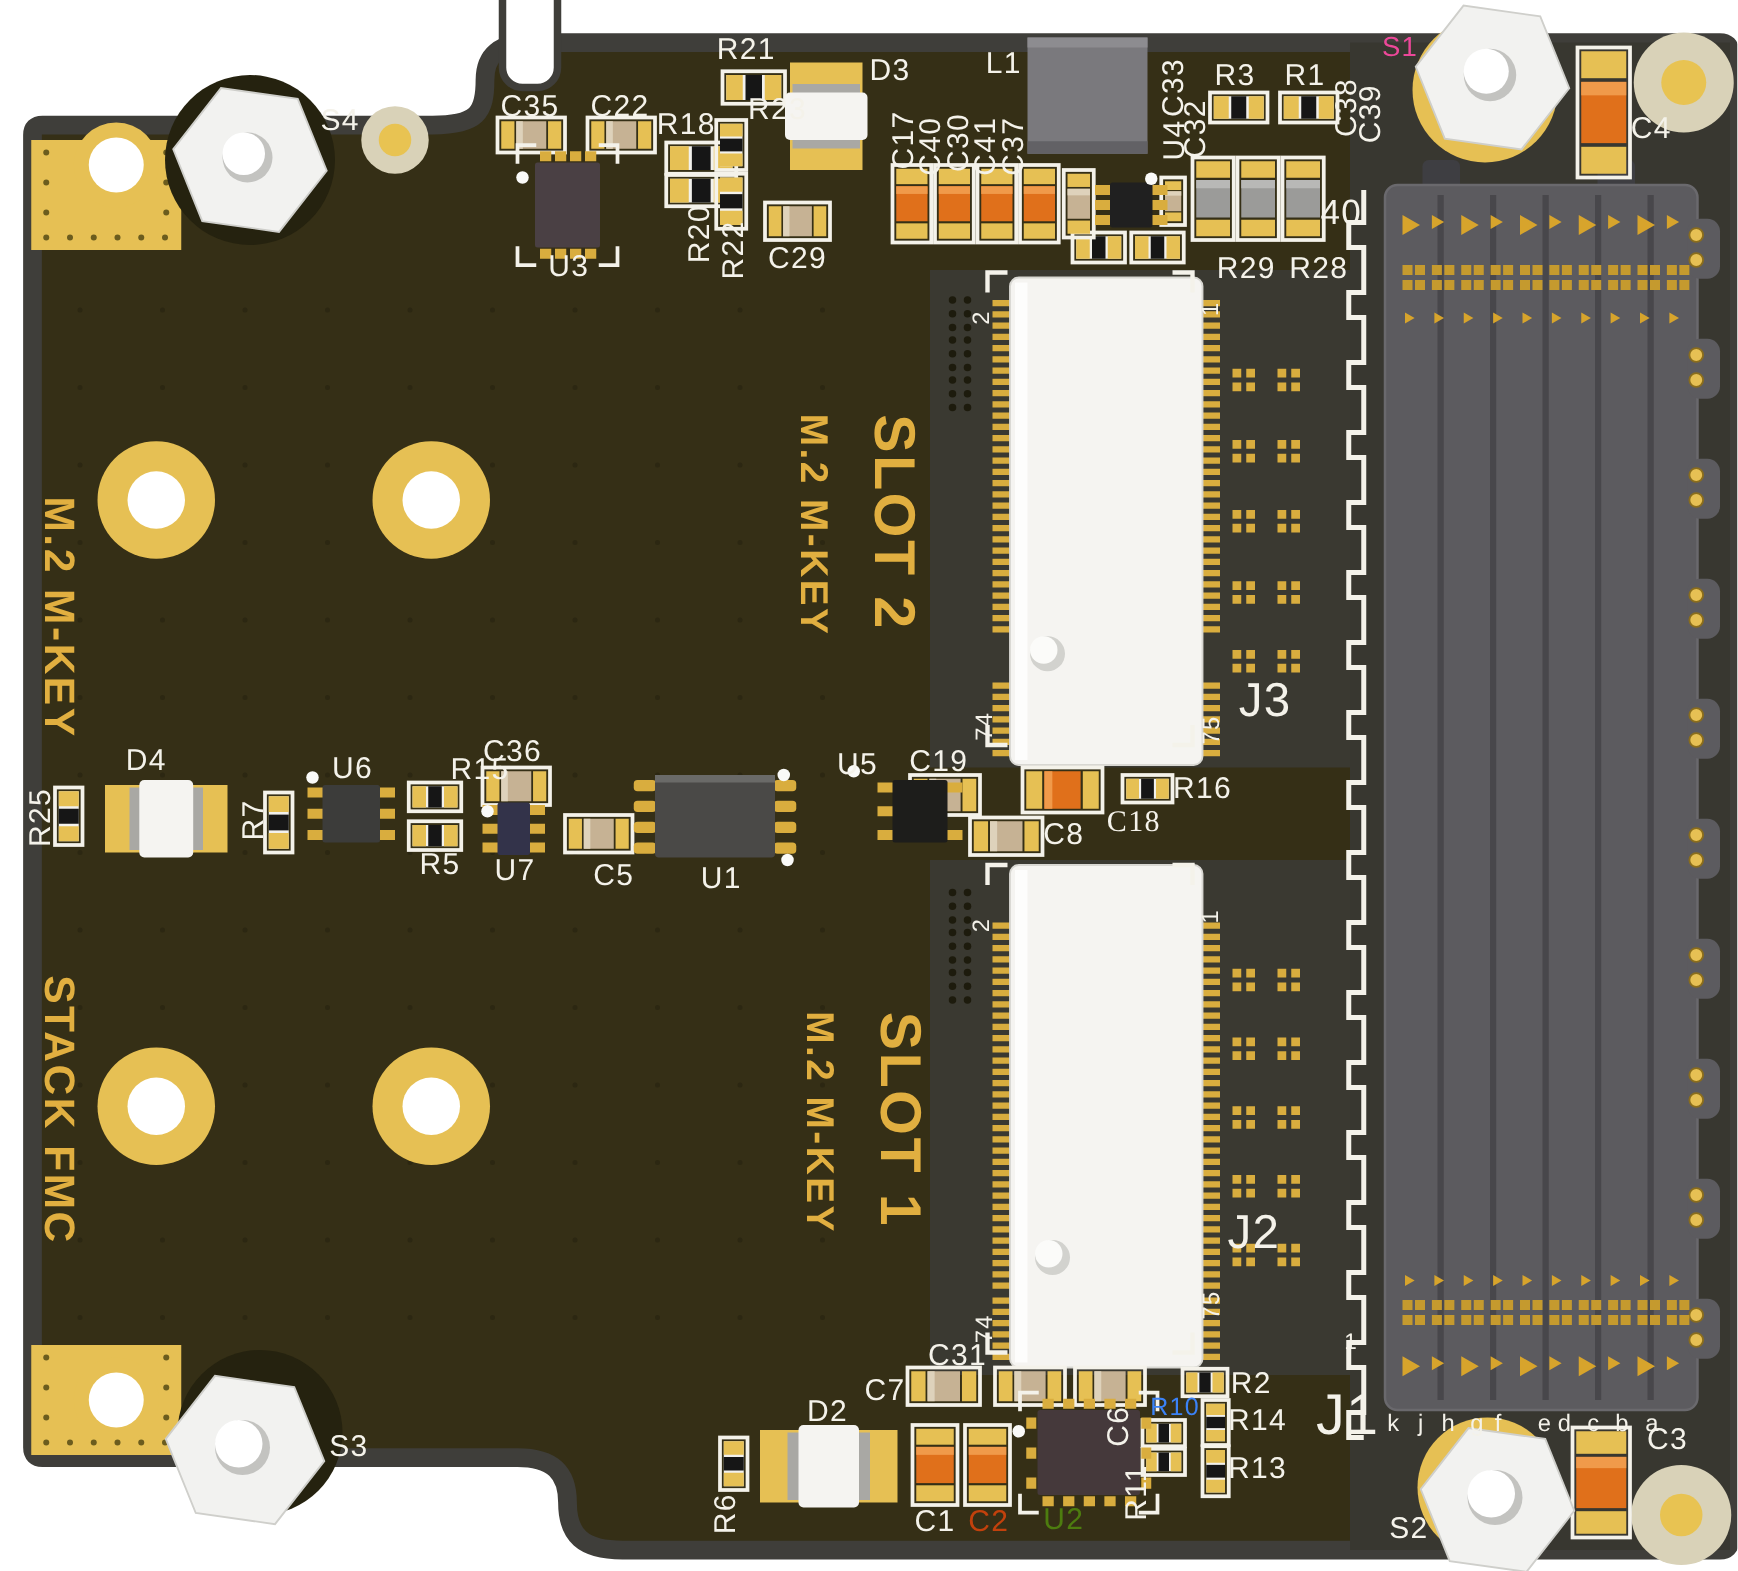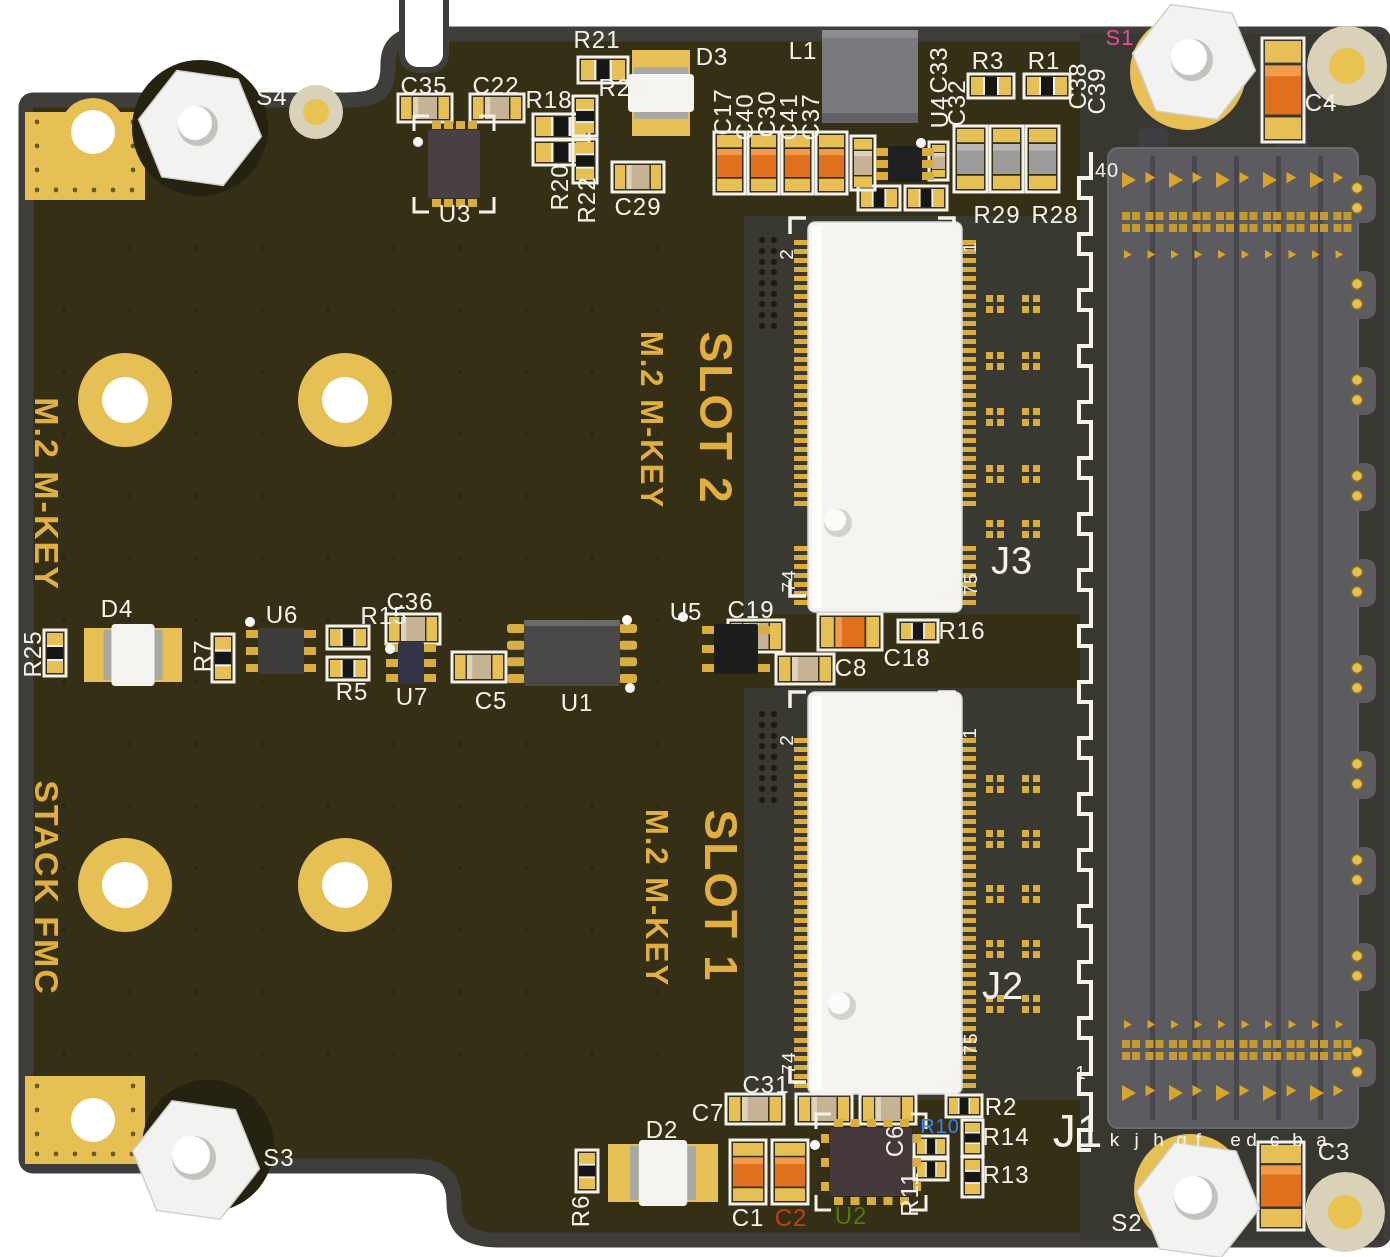--- a/index.html
+++ b/index.html
@@ -1177,39 +1177,39 @@
       <div class="lbl" style="left: 811px; top: 117px; font-size: 24px; color: rgb(244, 242, 234); transform: translate(-50%, -50%) rotate(-90deg);">C37</div>
       <div class="lbl" style="left: 939px; top: 70px; font-size: 24px; color: rgb(244, 242, 234); transform: translate(-50%, -50%) rotate(-90deg);">C33</div>
       <div class="lbl" style="left: 940px; top: 112px; font-size: 24px; color: rgb(244, 242, 234); transform: translate(-50%, -50%) rotate(-90deg);">U4</div>
       <div class="lbl" style="left: 957px; top: 103px; font-size: 24px; color: rgb(244, 242, 234); transform: translate(-50%, -50%) rotate(-90deg);">C32</div>
       <div class="lbl" style="left: 988px; top: 61px; font-size: 24px; color: rgb(244, 242, 234); transform: translate(-50%, -50%) rotate(0deg);">R3</div>
       <div class="lbl" style="left: 1044px; top: 61px; font-size: 24px; color: rgb(244, 242, 234); transform: translate(-50%, -50%) rotate(0deg);">R1</div>
       <div class="lbl" style="left: 1078px; top: 86px; font-size: 24px; color: rgb(244, 242, 234); transform: translate(-50%, -50%) rotate(-90deg);">C38</div>
       <div class="lbl" style="left: 1097px; top: 91px; font-size: 24px; color: rgb(244, 242, 234); transform: translate(-50%, -50%) rotate(-90deg);">C39</div>
       <div class="lbl" style="left: 997px; top: 215px; font-size: 24px; color: rgb(244, 242, 234); transform: translate(-50%, -50%) rotate(0deg);">R29</div>
       <div class="lbl" style="left: 1055px; top: 215px; font-size: 24px; color: rgb(244, 242, 234); transform: translate(-50%, -50%) rotate(0deg);">R28</div>
-      <div class="lbl" style="left: 1107px; top: 170px; font-size: 20px; color: rgb(244, 242, 234); transform: translate(-50%, -50%) rotate(0deg);">40</div>
+      <div class="lbl" style="left: 1073px; top: 170px; font-size: 28px; color: rgb(244, 242, 234); transform: translate(-50%, -50%) rotate(0deg);">40</div>
       <div class="lbl" style="left: 1120px; top: 38px; font-size: 22px; color: #ec4899; transform: translate(-50%, -50%) rotate(0deg);">S1</div>
       <div class="lbl" style="left: 1321px; top: 103px; font-size: 24px; color: rgb(244, 242, 234); transform: translate(-50%, -50%) rotate(0deg);">C4</div>
       <div class="lbl" style="left: 47px; top: 494px; font-size: 34px; color: rgb(225, 175, 64); font-weight: bold; letter-spacing: 2px; transform: translate(-50%, -50%) rotate(90deg);">M.2 M-KEY</div>
       <div class="lbl" style="left: 33px; top: 654px; font-size: 24px; color: rgb(244, 242, 234); transform: translate(-50%, -50%) rotate(-90deg);">R25</div>
       <div class="lbl" style="left: 47px; top: 888px; font-size: 34px; color: rgb(225, 175, 64); font-weight: bold; letter-spacing: 2px; transform: translate(-50%, -50%) rotate(90deg);">STACK FMC</div>
       <div class="lbl" style="left: 117px; top: 609px; font-size: 24px; color: rgb(244, 242, 234); transform: translate(-50%, -50%) rotate(0deg);">D4</div>
       <div class="lbl" style="left: 203px; top: 656px; font-size: 24px; color: rgb(244, 242, 234); transform: translate(-50%, -50%) rotate(-90deg);">R7</div>
       <div class="lbl" style="left: 282px; top: 615px; font-size: 24px; color: rgb(244, 242, 234); transform: translate(-50%, -50%) rotate(0deg);">U6</div>
       <div class="lbl" style="left: 352px; top: 616px; font-size: 24px; color: rgb(244, 242, 234); transform: translate(-50%, -50%) rotate(0deg); margin-left: 32px;">R15</div>
       <div class="lbl" style="left: 352px; top: 692px; font-size: 24px; color: rgb(244, 242, 234); transform: translate(-50%, -50%) rotate(0deg);">R5</div>
       <div class="lbl" style="left: 410px; top: 602px; font-size: 24px; color: rgb(244, 242, 234); transform: translate(-50%, -50%) rotate(0deg);">C36</div>
       <div class="lbl" style="left: 412px; top: 697px; font-size: 24px; color: rgb(244, 242, 234); transform: translate(-50%, -50%) rotate(0deg);">U7</div>
       <div class="lbl" style="left: 479px; top: 701px; font-size: 24px; color: rgb(244, 242, 234); transform: translate(-50%, -50%) rotate(0deg); margin-left: 12px;">C5</div>
       <div class="lbl" style="left: 577px; top: 703px; font-size: 24px; color: rgb(244, 242, 234); transform: translate(-50%, -50%) rotate(0deg);">U1</div>
       <div class="lbl" style="left: 686px; top: 612px; font-size: 24px; color: rgb(244, 242, 234); transform: translate(-50%, -50%) rotate(0deg);">U5</div>
       <div class="lbl" style="left: 751px; top: 610px; font-size: 24px; color: rgb(244, 242, 234); transform: translate(-50%, -50%) rotate(0deg);">C19</div>
       <div class="lbl" style="left: 851px; top: 668px; font-size: 24px; color: rgb(244, 242, 234); transform: translate(-50%, -50%) rotate(0deg);">C8</div>
-      <div class="lbl" style="left: 907px; top: 658px; font-size: 24px; color: rgb(244, 242, 234); transform: translate(-50%, -50%) rotate(0deg);">C18</div>
+      <div class="lbl" style="left: 907px; top: 658px; font-size: 24px; color: rgb(244, 242, 234); transform: translate(-50%, -50%) rotate(0deg); font-family: Liberation Serif, serif;">C18</div>
       <div class="lbl" style="left: 962px; top: 631px; font-size: 24px; color: rgb(244, 242, 234); transform: translate(-50%, -50%) rotate(0deg);">R16</div>
       <div class="lbl" style="left: 1012px; top: 561px; font-size: 38px; color: rgb(244, 242, 234); transform: translate(-50%, -50%) rotate(0deg);">J3</div>
       <div class="lbl" style="left: 716px; top: 418px; font-size: 46px; color: rgb(225, 175, 64); font-weight: bold; letter-spacing: 2px; transform: translate(-50%, -50%) rotate(90deg);">SLOT 2</div>
       <div class="lbl" style="left: 651px; top: 420px; font-size: 31px; color: rgb(225, 175, 64); font-weight: bold; letter-spacing: 2px; transform: translate(-50%, -50%) rotate(90deg);">M.2 M-KEY</div>
       <div class="lbl" style="left: 786px; top: 254px; font-size: 19px; color: rgb(244, 242, 234); transform: translate(-50%, -50%) rotate(-90deg);">2</div>
       <div class="lbl" style="left: 969px; top: 247px; font-size: 19px; color: rgb(244, 242, 234); transform: translate(-50%, -50%) rotate(-90deg);">1</div>
       <div class="lbl" style="left: 788px; top: 581px; font-size: 19px; color: rgb(244, 242, 234); transform: translate(-50%, -50%) rotate(-90deg);">74</div>
       <div class="lbl" style="left: 970px; top: 584px; font-size: 19px; color: rgb(244, 242, 234); transform: translate(-50%, -50%) rotate(-90deg);">75</div>
       <div class="lbl" style="left: 721px; top: 896px; font-size: 46px; color: rgb(225, 175, 64); font-weight: bold; letter-spacing: 2px; transform: translate(-50%, -50%) rotate(90deg);">SLOT 1</div>
       <div class="lbl" style="left: 656px; top: 898px; font-size: 31px; color: rgb(225, 175, 64); font-weight: bold; letter-spacing: 2px; transform: translate(-50%, -50%) rotate(90deg);">M.2 M-KEY</div>

